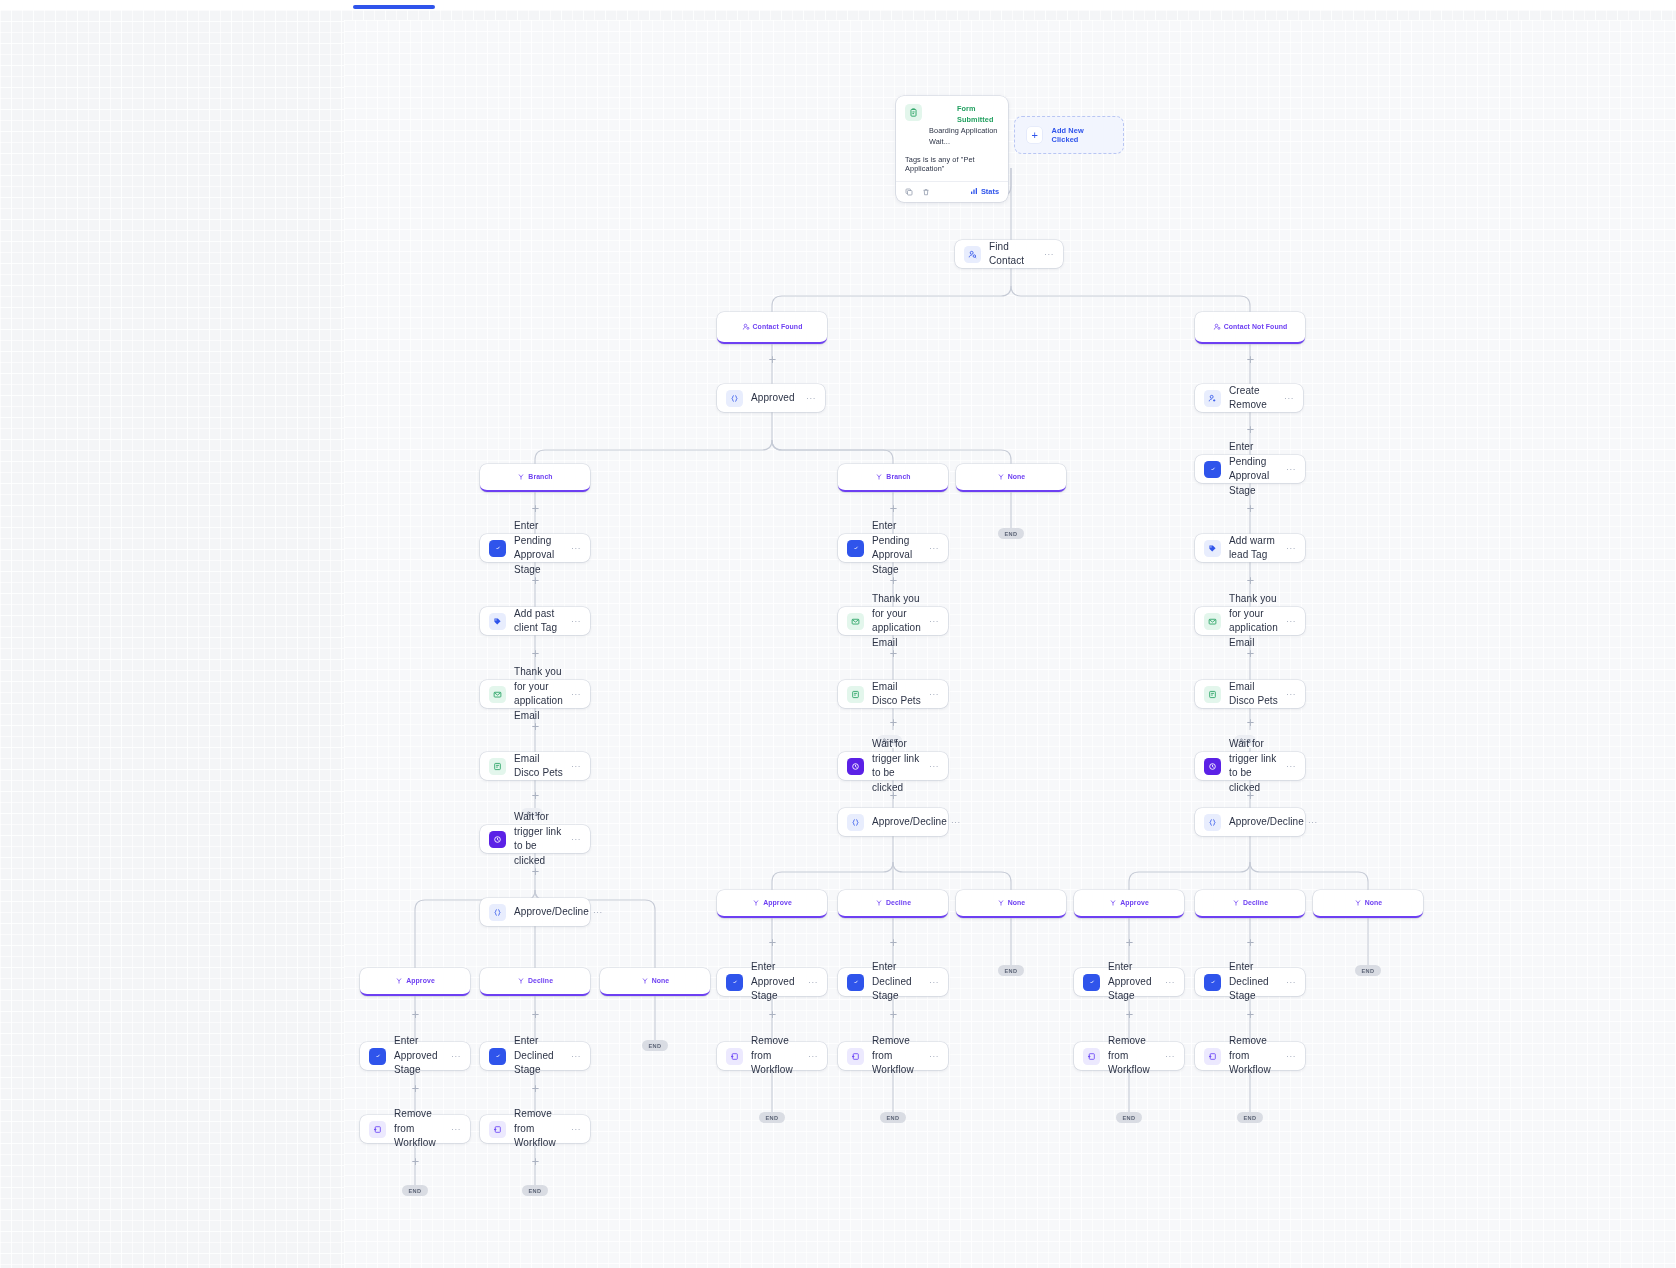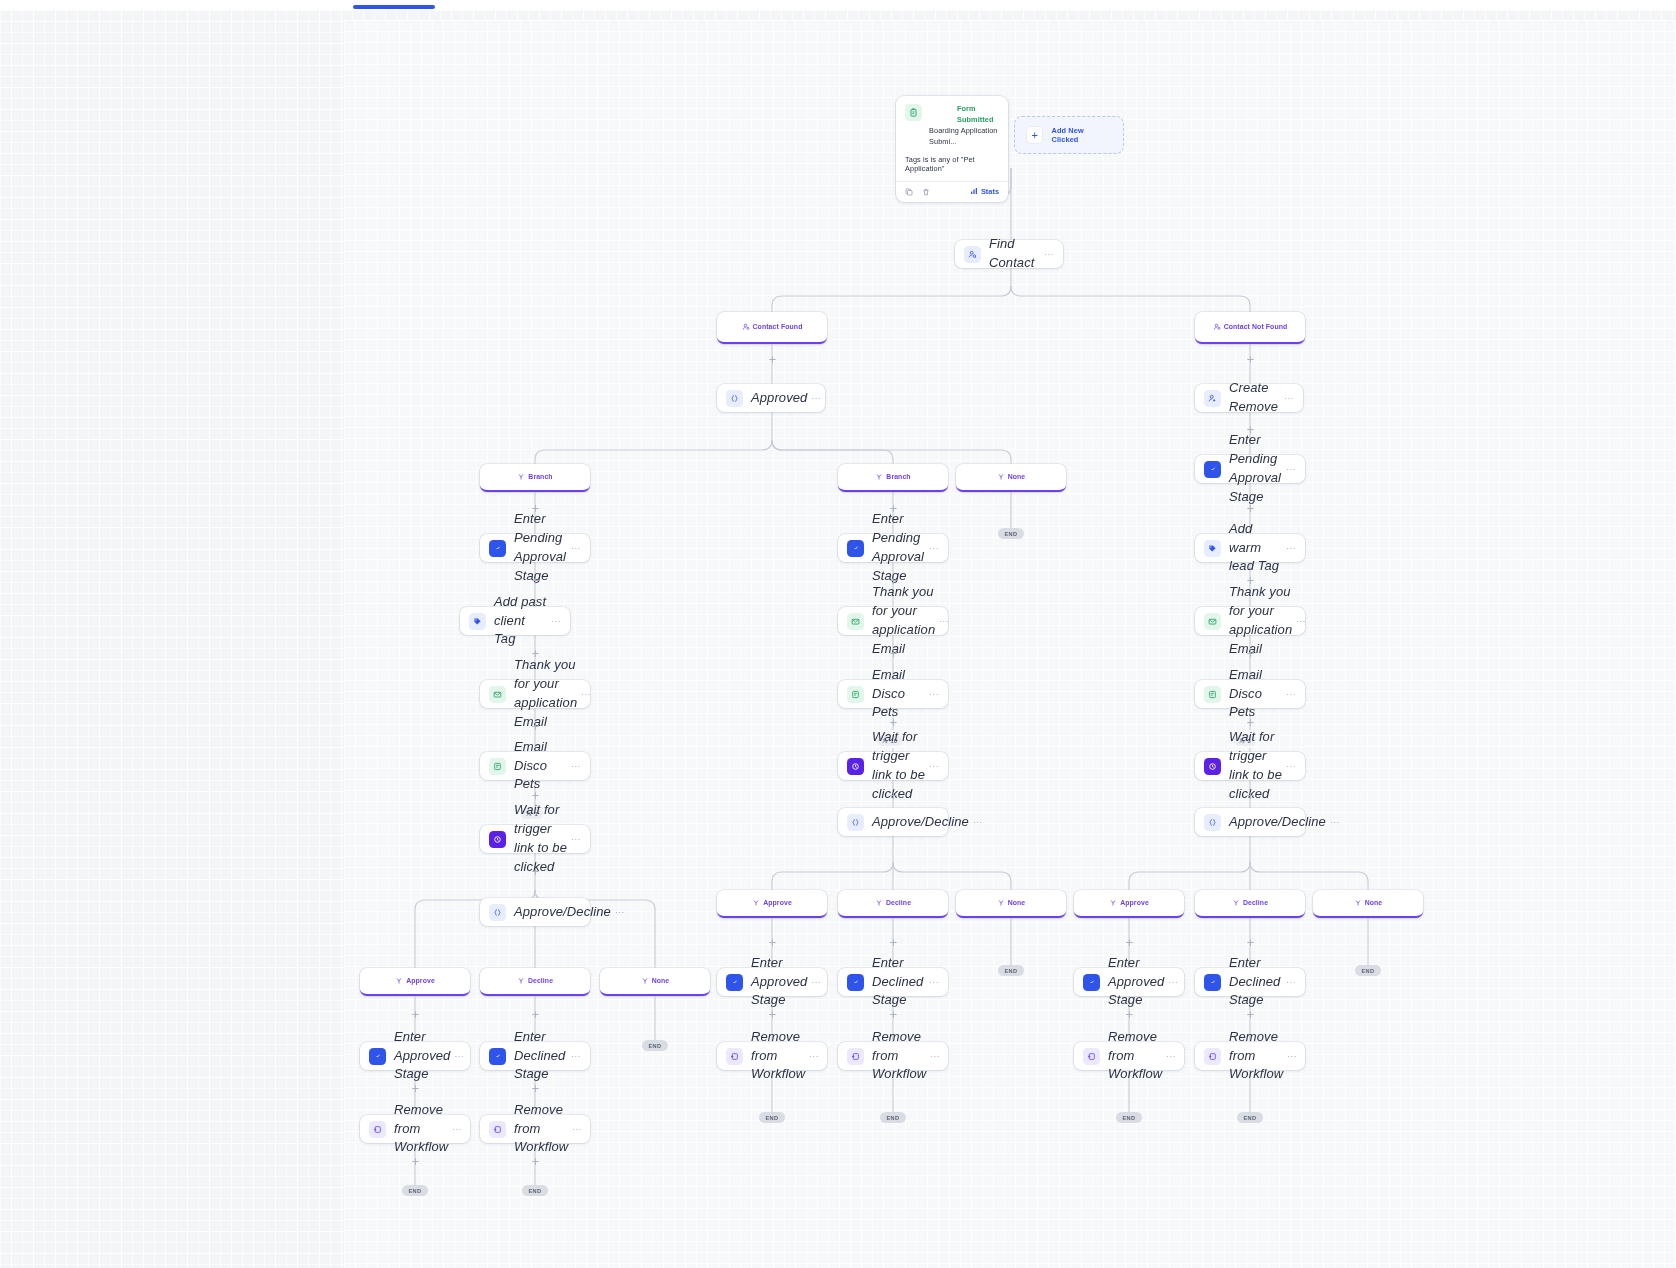--- a/index.html
+++ b/index.html
@@ -58,22 +58,22 @@
   }
   .node-ico {
     width: 17px; height: 17px; border-radius: 4.5px;
     flex: 0 0 17px;
     display: flex; align-items: center; justify-content: center;
     font-size: 8.5px; line-height: 1;
     margin-right: 8px;
   }
   .node-ico svg { display: block; }
   .node-label {
-    font-size: 13px; color: #2b3245; line-height: 1.45;
-    flex: 1 1 auto; letter-spacing: .1px; font-style: italic;
+    font-size: 10px; color: #2b3245; line-height: 1.45;
+    flex: 1 1 auto; letter-spacing: .1px;
   }
   .node-dots {
     font-size: 8px; color: #9aa2b4; letter-spacing: .6px;
     flex: 0 0 auto; margin-left: 4px;
   }
 
   .ico-blue   { background: #e8edfd; color: #2f54eb; }
   .ico-green  { background: #e3f6ec; color: #22a060; }
   .ico-purple { background: #ece9fe; color: #6b46f5; }
   .ico-indigo { background: #2f54eb; color: #ffffff; }
@@ -258,21 +258,21 @@
     <div class="trig-top">
       <div class="trig-ico">
         <svg width="9" height="9" viewBox="0 0 16 16" fill="none" stroke="currentColor" stroke-width="1.6">
           <rect x="3.5" y="2.5" width="9" height="12" rx="1.5"></rect>
           <path d="M6 2.5V1.6h4v0.9"></path>
             <path d="M6 7h4M6 10h3"></path>
         </svg>
       </div>
       <div>
         <div class="trig-title">Form Submitted</div>
-        <div class="trig-sub">Boarding Application Submi...</div>
+        <div class="trig-sub">Boarding Application Wait...</div>
       </div>
     </div>
     <div class="trig-cond">Tags is is any of "Pet Application"</div>
     <div class="trig-foot">
       <span class="ft-ico">
         <svg width="8" height="8" viewBox="0 0 16 16" fill="none" stroke="currentColor" stroke-width="1.5">
           <rect x="5" y="5" width="9" height="9" rx="1.5"></rect>
             <path d="M11 5V3.5A1.5 1.5 0 0 0 9.5 2H3.5A1.5 1.5 0 0 0 2 3.5v6A1.5 1.5 0 0 0 3.5 11H5"></path>
         </svg>
       </span>
@@ -411,21 +411,21 @@
     <span class="node-ico ico-indigo">
       <svg width="8" height="8" viewBox="0 0 16 16" fill="none" stroke="#fff" stroke-width="1.6">
           <path d="M5 8l2 2 4-4.5"></path>
         </svg>
     </span>
     <span class="node-label">Enter Pending Approval Stage</span>
     <span class="node-dots">···</span>
   </div>
   <div class="plus" style="left:531px; top:576px;">+</div>
 
-  <div class="node" style="left:460px; top:607px; width:110px; height:28px;">
+  <div class="node" style="left:480px; top:607px; width:110px; height:28px;">
     <span class="node-ico ico-blue">
       <svg width="9" height="9" viewBox="0 0 16 16" fill="#2f54eb">
           <path d="M2.5 2.5h6l5 5-6 6-5-5z"></path>
           <circle cx="5.2" cy="5.2" r="1" fill="#fff"></circle>
         </svg>
     </span>
     <span class="node-label">Add past client Tag</span>
     <span class="node-dots">···</span>
   </div>
   <div class="plus" style="left:531px; top:649px;">+</div>

